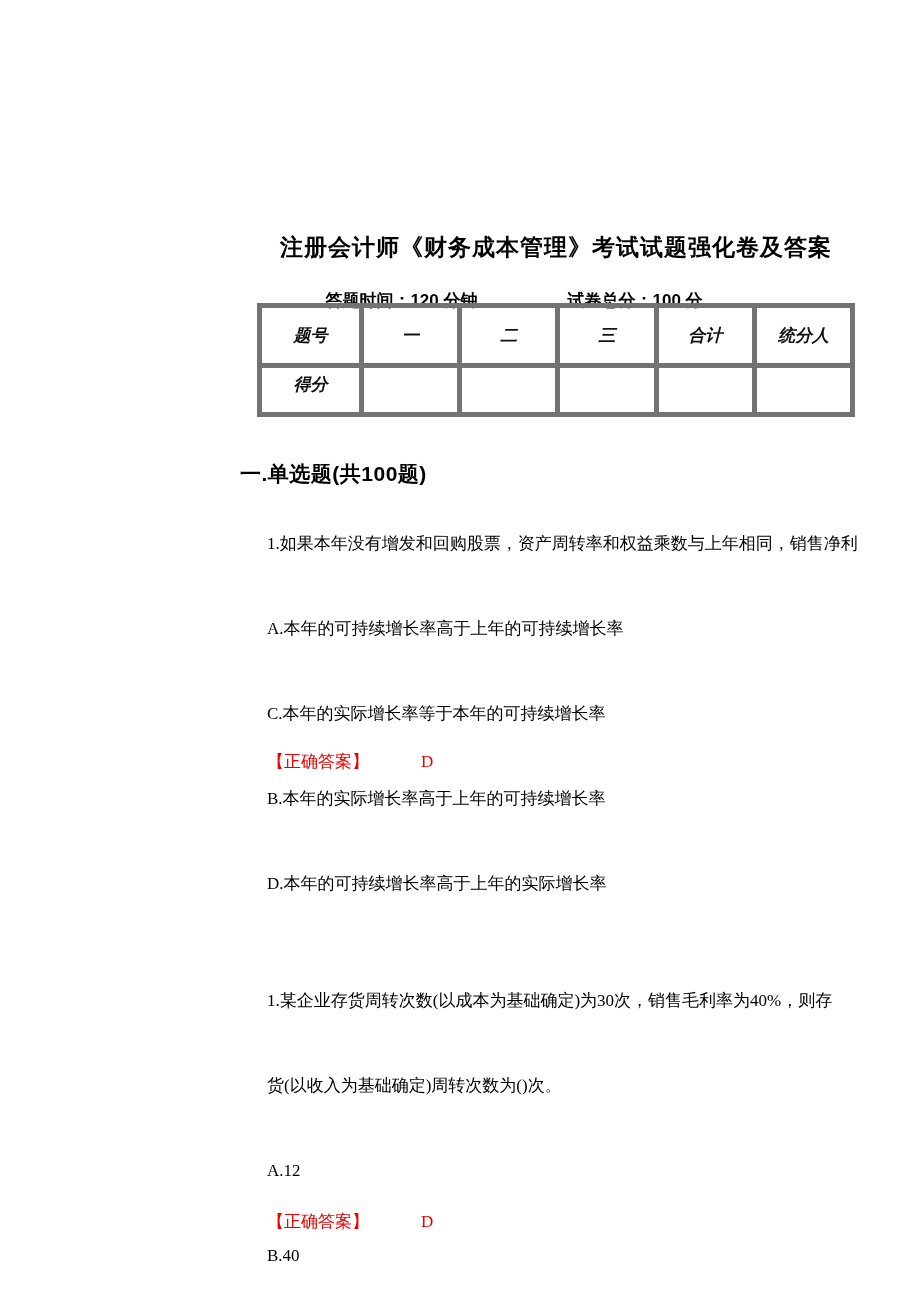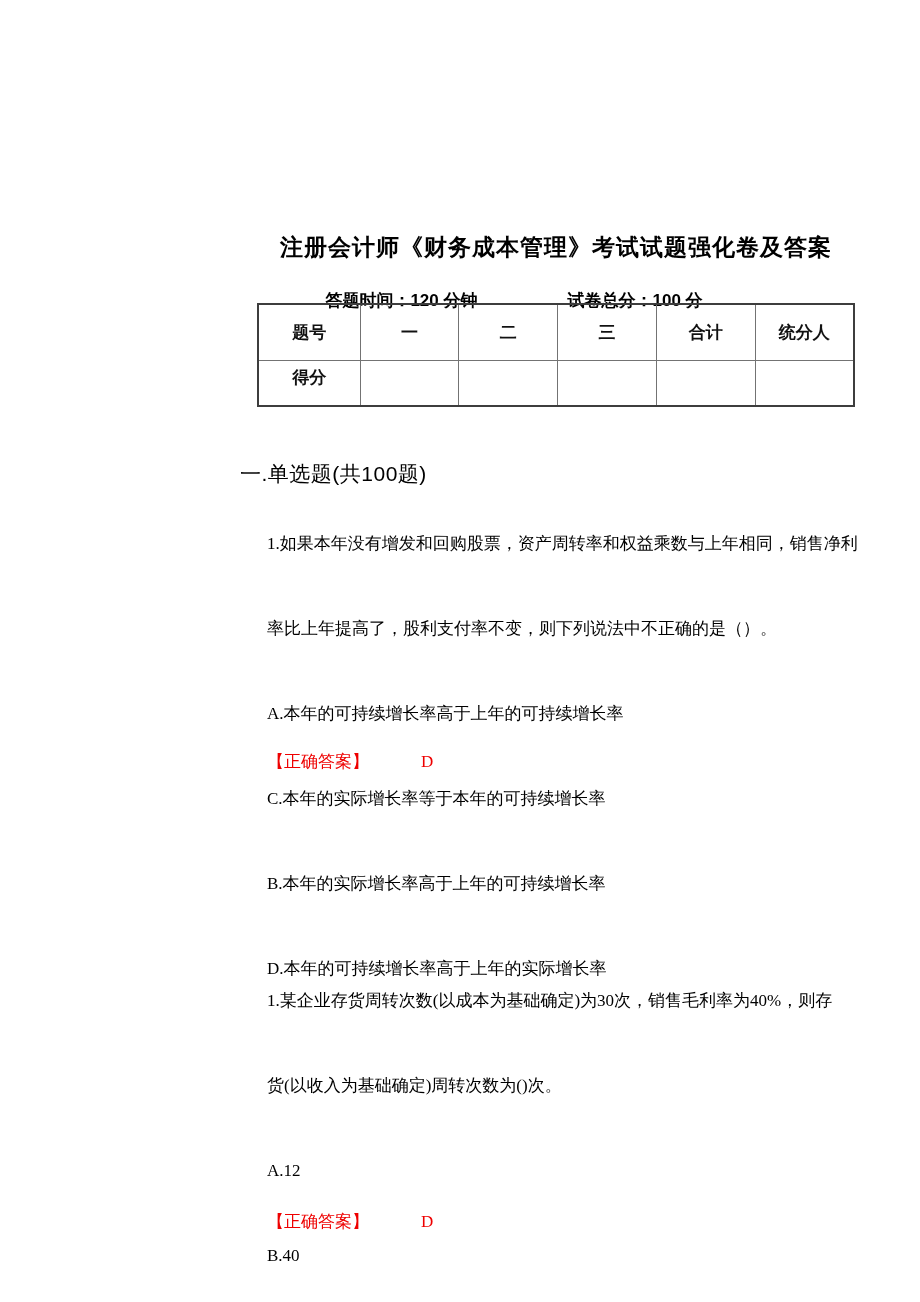--- a/index.html
+++ b/index.html
@@ -29,31 +29,32 @@
   .score-table {
     position:absolute; top:207px; left:161px;
     width:598px;
     border-collapse:collapse;
     border:2px solid #3d3d3d;
     font-family:"Liberation Sans", sans-serif;
     font-weight:bold; font-size:17px; color:#111111;
     table-layout:fixed;
   }
   .score-table td {
-    border:1px solid #737373;
+    border:5px solid #737373;
     text-align:center;
     vertical-align:middle;
+    font-style:italic;
   }
   .score-table tr.header-row td { height:35px; }
   .score-table tr.score-row td { height:40px; vertical-align:top; padding-top:5px; }
   .score-table td.col-label { width:102px; }
   .section-heading {
     position:absolute; top:348px; left:128px;
     font-family:"Liberation Sans", sans-serif;
-    font-weight:normal; font-size:21px; color:#000000;
+    font-weight:bold; font-size:21px; color:#000000;
     letter-spacing:0.5px;
   }
   .question-block {
     position:absolute; left:123px; width:680px;
     font-size:17px; line-height:37px; color:#000000;
   }
   .question-block .q-line, .question-block .opt-line { white-space:nowrap; }
   #question-1 { top:381px; }
   #question-2 { top:838px; }
   .answer-line {
@@ -94,21 +95,20 @@
         <td></td>
         <td></td>
       </tr>
     </tbody>
   </table>
 
   <div class="section-heading">一.单选题(共100题)</div>
 
   <div class="question-block" id="question-1">
     <div class="q-line">1.如果本年没有增发和回购股票，资产周转率和权益乘数与上年相同，销售净利</div>
-    <div class="q-line">率比上年提高了，股利支付率不变，则下列说法中不正确的是（）。</div>
     <div class="opt-line">A.本年的可持续增长率高于上年的可持续增长率</div>
     <div class="opt-line">C.本年的实际增长率等于本年的可持续增长率</div>
     <div class="opt-line">B.本年的实际增长率高于上年的可持续增长率</div>
     <div class="opt-line">D.本年的可持续增长率高于上年的实际增长率</div>
   </div>
 
   <div class="answer-line" id="answer-1">
     <span>【正确答案】</span><span class="answer-letter">D</span>
   </div>
 

